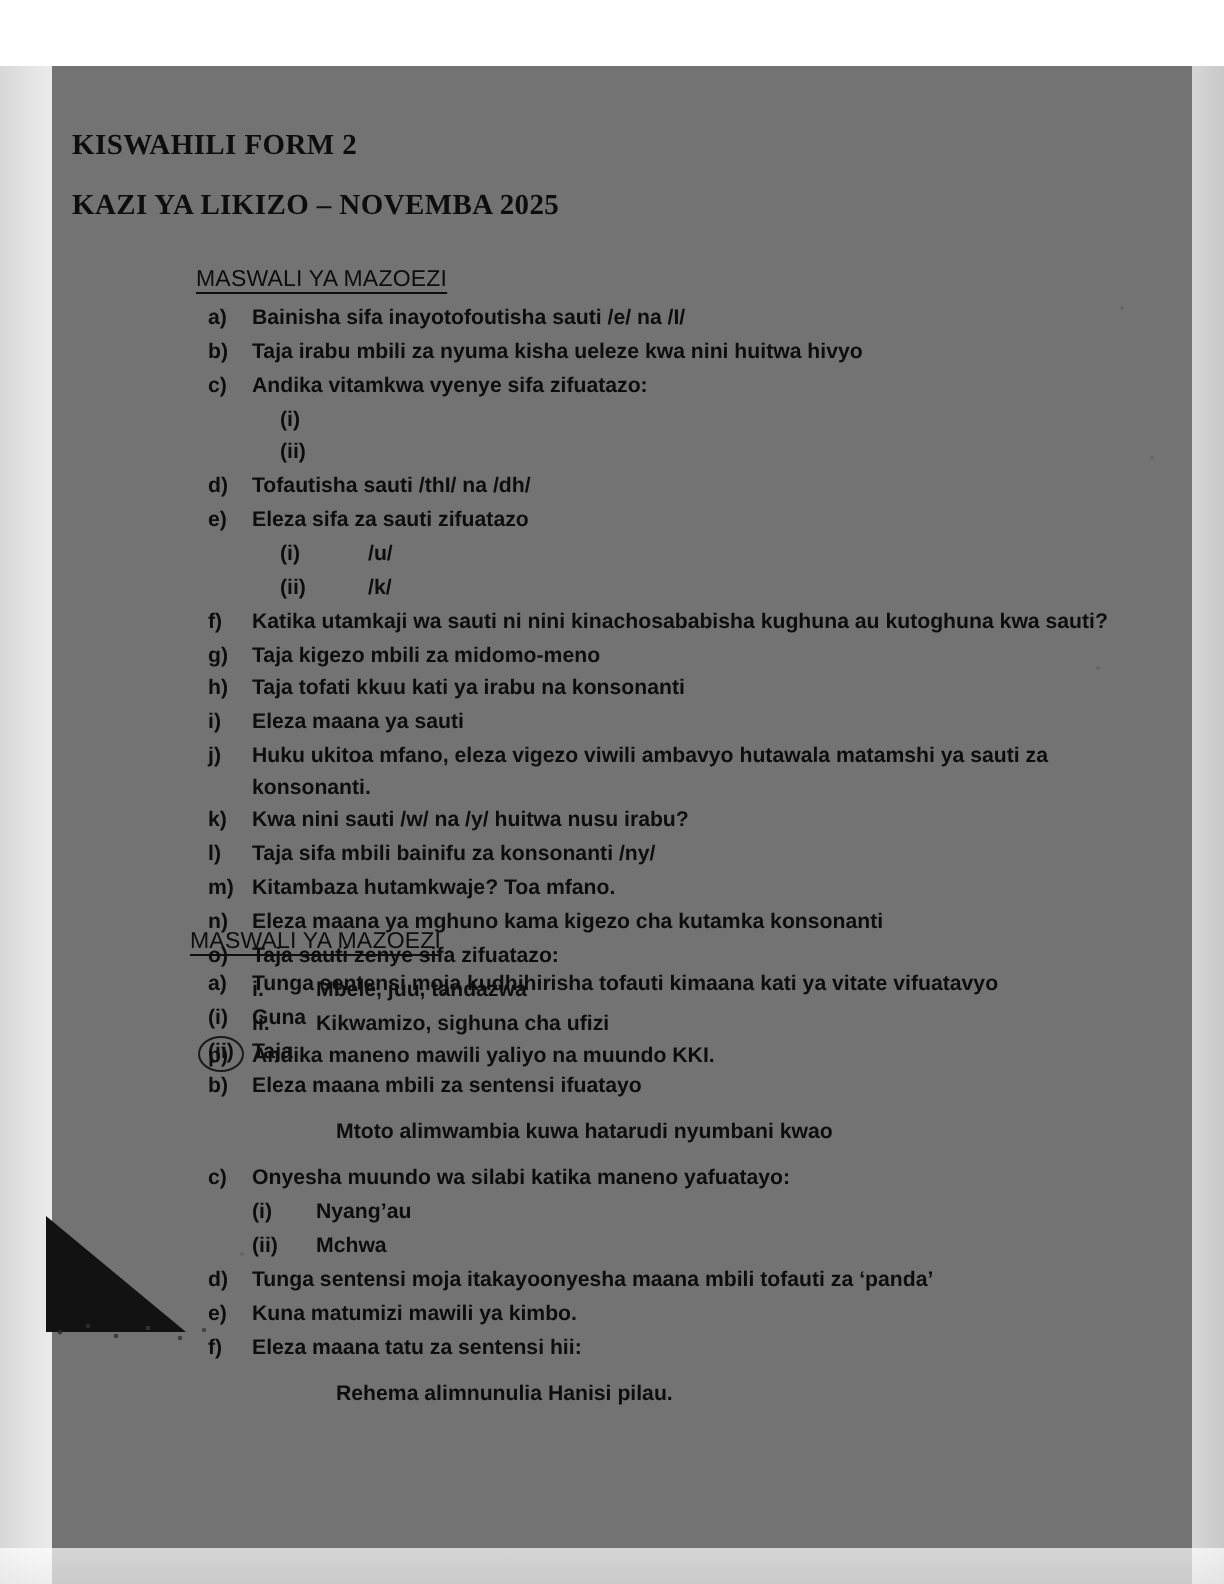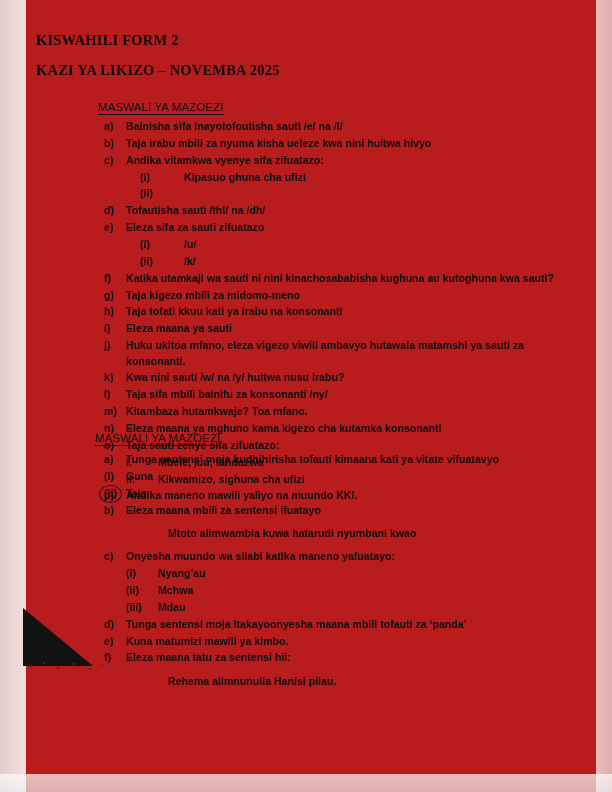--- a/index.html
+++ b/index.html
@@ -11,21 +11,22 @@
     width: 612px;
     height: 792px;
     position: relative;
     font-family: "Liberation Sans", sans-serif;
     color: #0d0d0d;
     overflow: hidden;
   }
   .page {
     position: absolute;
     inset: 0;
-    background: #b91c1c;
+    background: #737373;
+    margin-top: 33px;
   }
   
   .scan-edge-left {
     position: absolute;
     left: 0; top: 0; bottom: 0;
     width: 26px;
     background: linear-gradient(90deg, #e9e9e9 0%, #fbfbfb 70%, #ffffff 100%);
     opacity: .85;
   }
   .scan-edge-right {
@@ -197,21 +198,20 @@
       <div class="row">
         <span class="marker">b)</span>
         <span class="text">Taja irabu mbili za nyuma kisha ueleze kwa nini huitwa hivyo</span>
       </div>
       <div class="row">
         <span class="marker">c)</span>
         <span class="text">Andika vitamkwa vyenye sifa zifuatazo:</span>
       </div>
       <div class="row sub roman-wide">
         <span class="marker">(i)</span>
-        <span class="text">Kipasuo ghuna cha ufizi</span>
       </div>
       <div class="row sub roman-wide">
         <span class="marker">(ii)</span>
       </div>
       <div class="row">
         <span class="marker">d)</span>
         <span class="text">Tofautisha sauti /thI/ na  /dh/</span>
       </div>
       <div class="row">
         <span class="marker">e)</span>
@@ -303,24 +303,20 @@
         <span class="marker">c)</span>
         <span class="text">Onyesha muundo wa silabi katika maneno yafuatayo:</span>
       </div>
       <div class="row sub-indent2">
         <span class="marker">(i)</span>
         <span class="text">Nyang’au</span>
       </div>
       <div class="row sub-indent2">
         <span class="marker">(ii)</span>
         <span class="text">Mchwa</span>
-      </div>
-      <div class="row sub-indent2">
-        <span class="marker">(iii)</span>
-        <span class="text">Mdau</span>
       </div>
       <div class="row">
         <span class="marker">d)</span>
         <span class="text">Tunga sentensi moja itakayoonyesha maana mbili tofauti za ‘panda’</span>
       </div>
       <div class="row">
         <span class="marker">e)</span>
         <span class="text">Kuna matumizi mawili ya kimbo.</span>
       </div>
       <div class="row">

